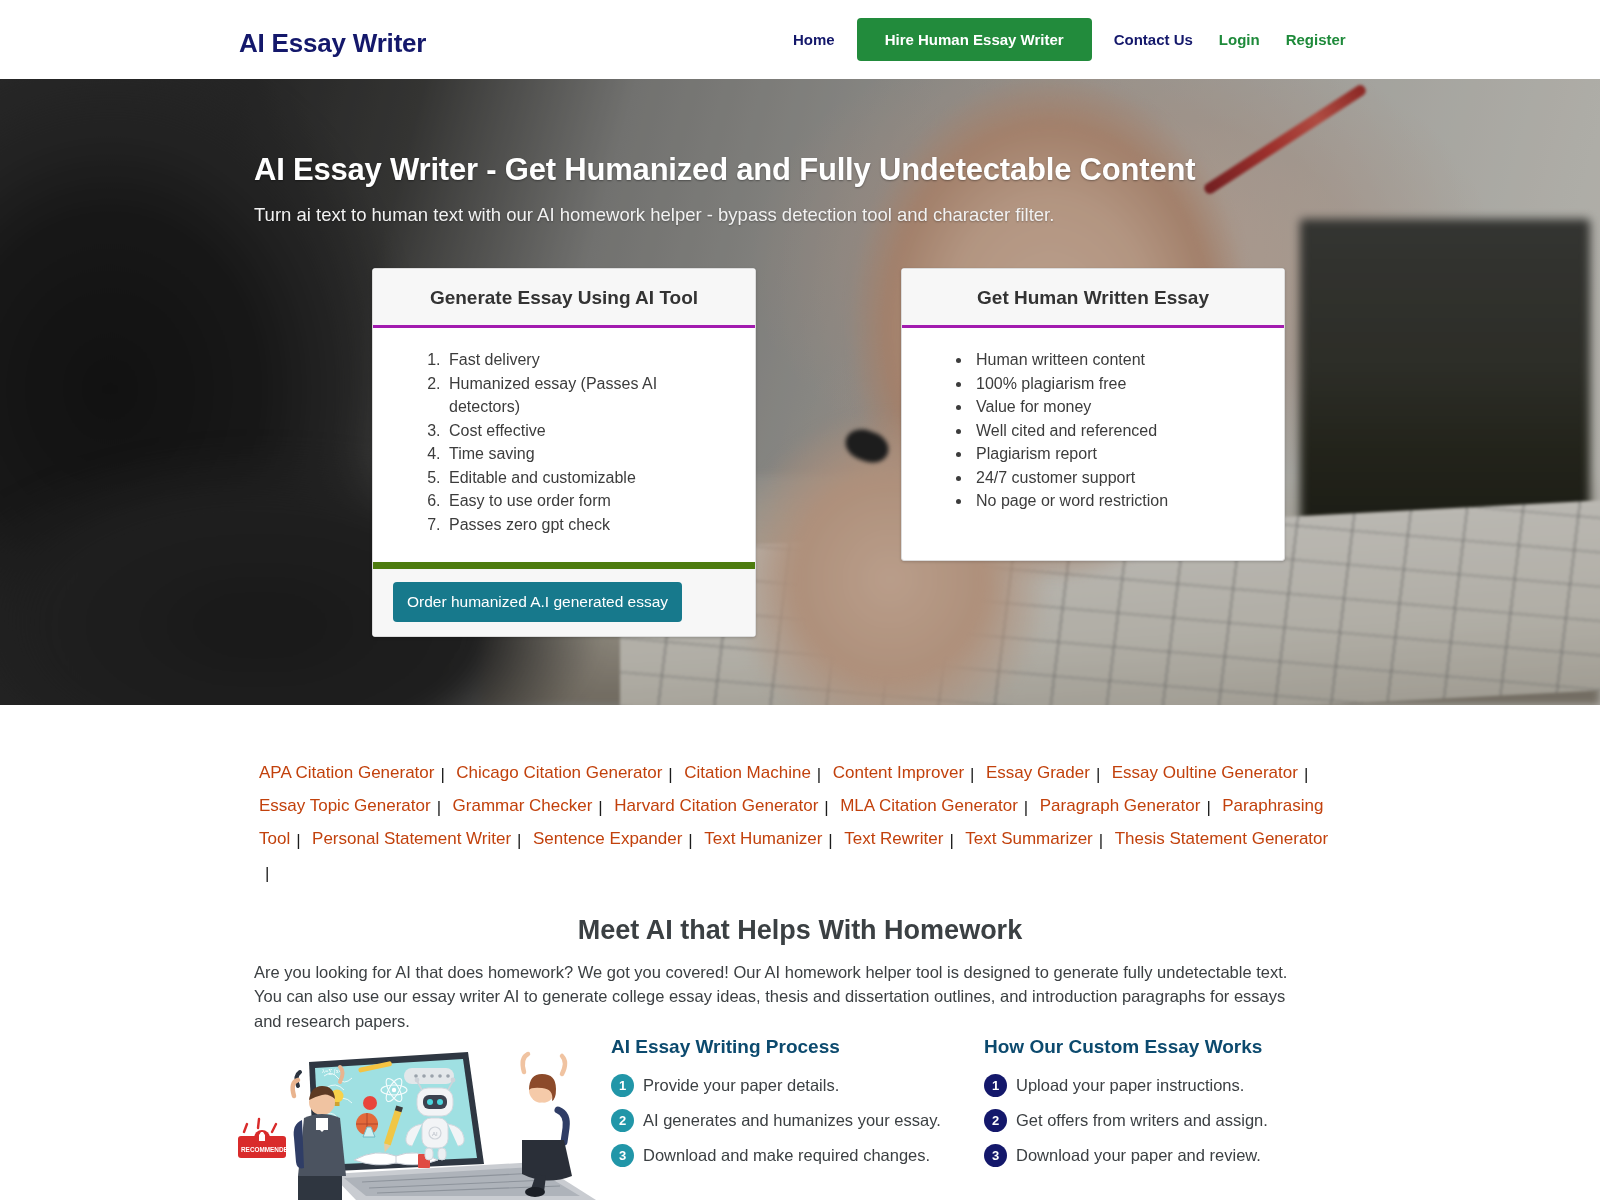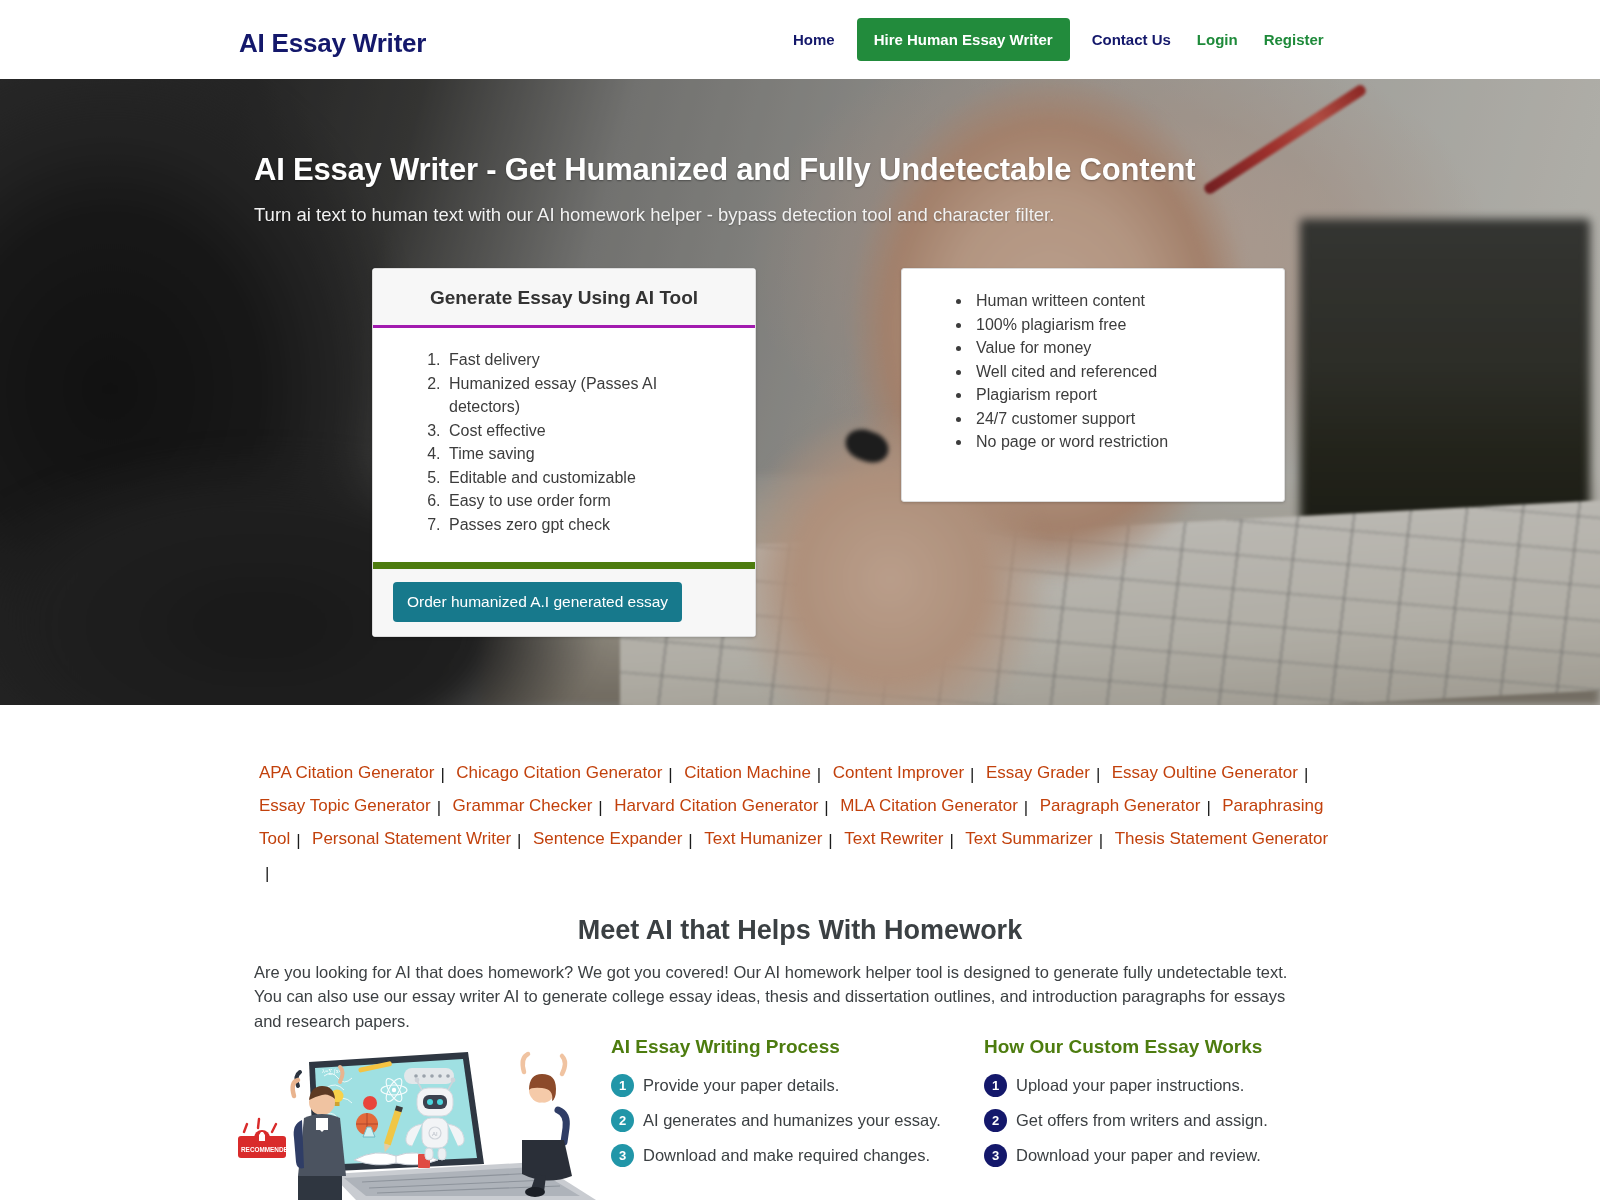--- a/index.html
+++ b/index.html
@@ -25,21 +25,21 @@
     display:flex; align-items:center; gap:0;
   }
   .nav a{
     text-decoration:none; font-size:15px; font-weight:bold;
     padding:0 13px; line-height:1;
   }
   .nav a.navy{ color:#14186b; }
   .nav a.green{ color:#1e8a3a; }
   .nav .cta{
     background:#228b3c; color:#fff; border-radius:4px;
-    padding:14px 17px; margin:0 9px; font-size:15px; font-weight:bold;
+    padding:14px 28px; margin:0 9px; font-size:15px; font-weight:bold;
   }
 
   
   .hero{
     position:relative; height:626px; width:1600px; overflow:hidden;
   }
   .hero-bg{ position:absolute; inset:0; background:#6f6f6d; }
   
   .hero-bg .sky{
     position:absolute; inset:0;
@@ -165,21 +165,21 @@
   }
 
   
   .illus{
     position:absolute; left:236px; top:1032px; width:360px; height:168px;
   }
   .col{ position:absolute; top:1036px; }
   .col.ai{ left:611px; }
   .col.custom{ left:984px; }
   .col h3{
-    margin:0 0 16px; font-size:19px; font-weight:bold; color:#4d7c0f;
+    margin:0 0 16px; font-size:19px; font-weight:bold; color:#0c4a6e;
   }
   .step{ display:flex; align-items:center; margin-bottom:12px; }
   .badge{
     width:23px; height:23px; border-radius:50%; color:#fff;
     font-size:13px; font-weight:bold; display:flex;
     align-items:center; justify-content:center; flex:0 0 23px;
   }
   .badge.teal{ background:#2196a8; }
   .badge.navy{ background:#14186b; }
   .step-text{ margin-left:9px; font-size:16.5px; color:#3c4043; }
@@ -229,20 +229,21 @@
           <li>Easy to use order form</li>
           <li>Passes zero gpt check</li>
         </ol>
       </div>
       <div class="card-foot">
         <button class="btn btn-teal">Order humanized A.I generated essay</button>
       </div>
     </div>
 
     <div class="card right">
+      <div class="card-head">Get Human Written Essay</div>
       <div class="card-body">
         <ul>
           <li>Human writteen content</li>
           <li>100% plagiarism free</li>
           <li>Value for money</li>
           <li>Well cited and referenced</li>
           <li>Plagiarism report</li>
           <li>24/7 customer support</li>
           <li>No page or word restriction</li>
         </ul>

